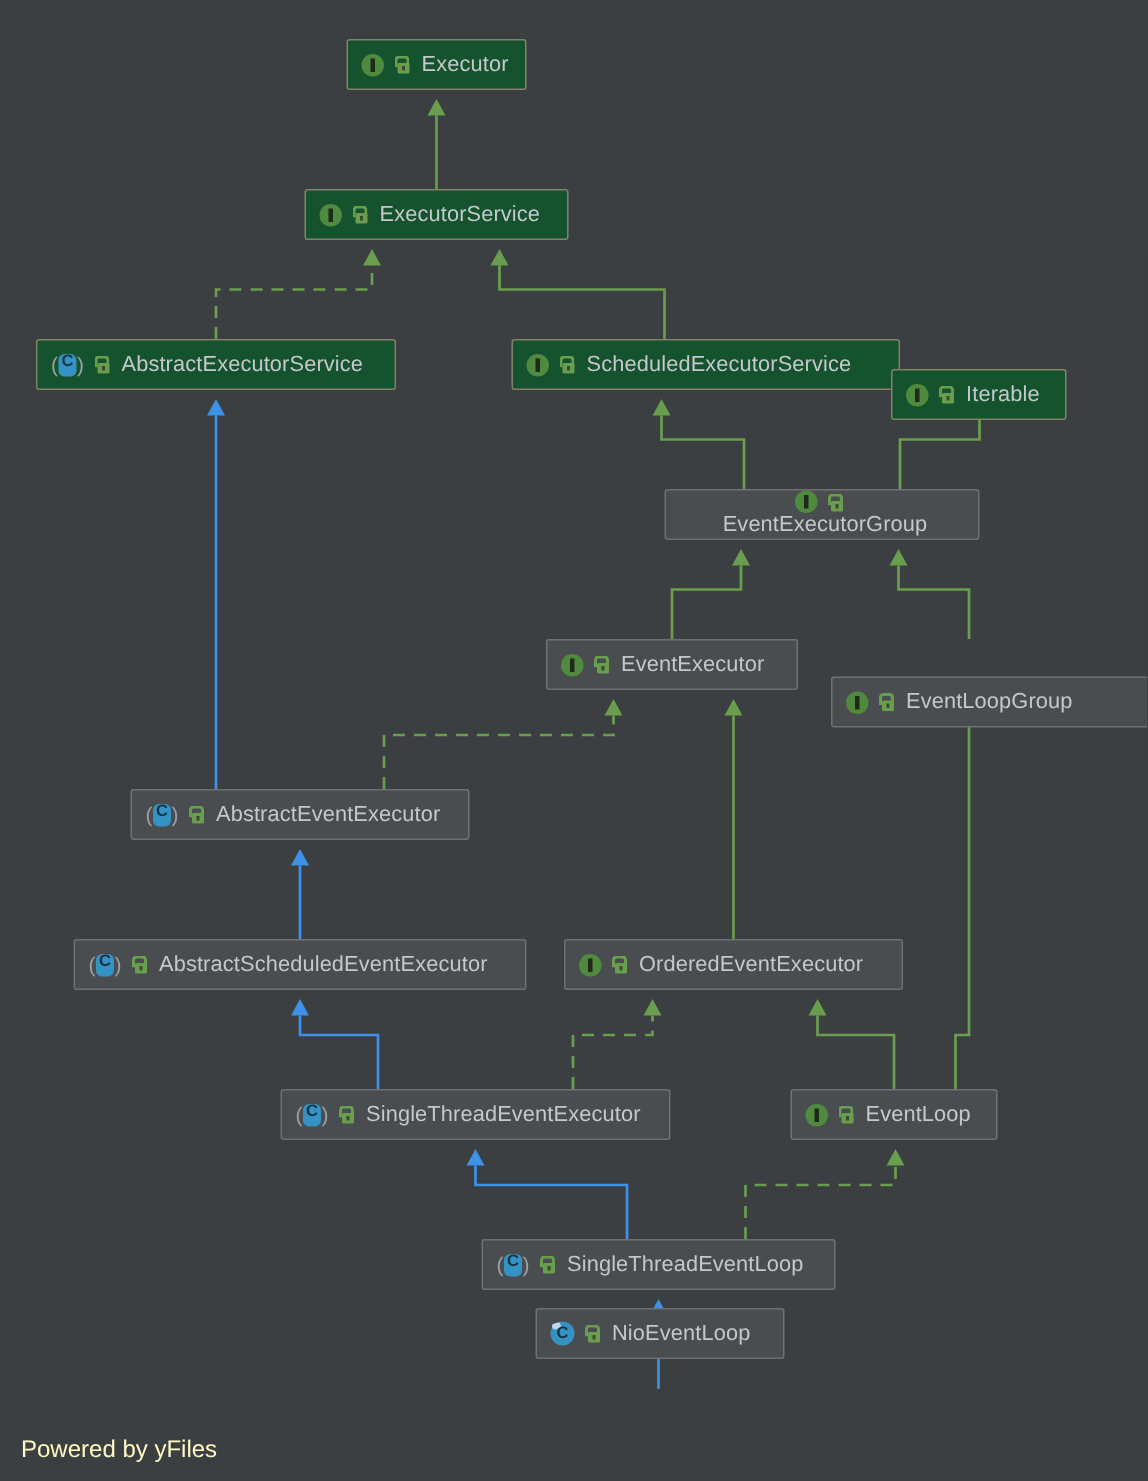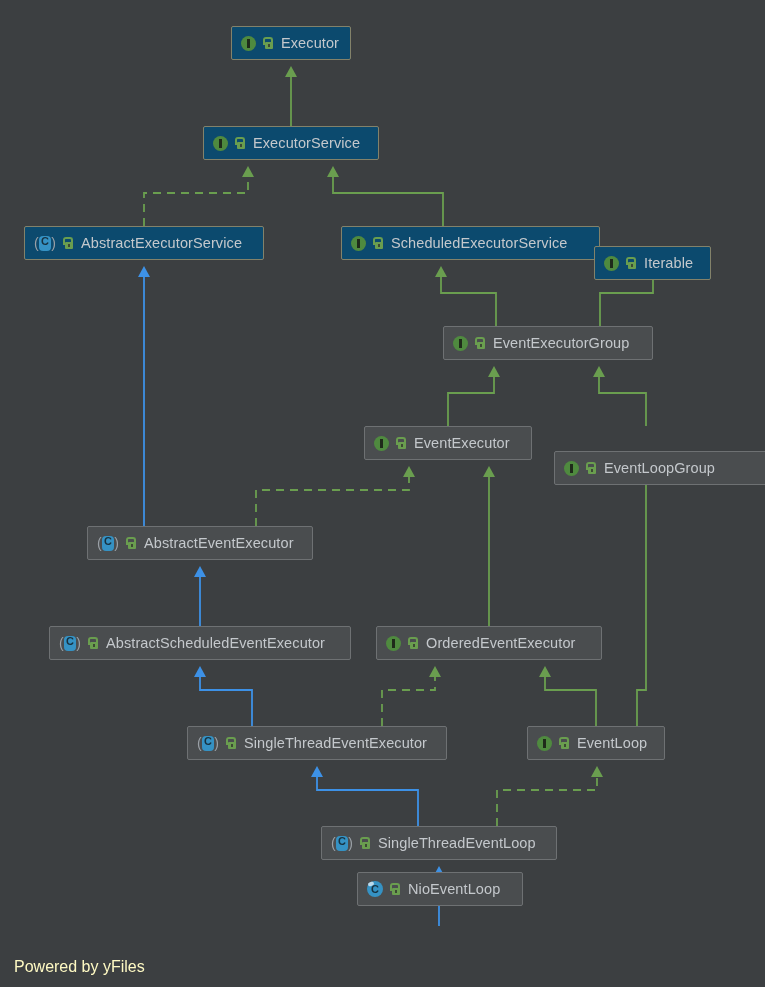--- a/index.html
+++ b/index.html
@@ -27,21 +27,21 @@
     box-sizing: border-box;
     display: flex;
     align-items: center;
     height: 34px;
     padding: 0 12px 0 9px;
     border: 1px solid #6e7173;
     border-radius: 2px;
     white-space: nowrap;
   }
   .node.jdk {
-    background: #0c4a6e;
+    background: #14532d;
     border-color: #83826a;
   }
   .node.netty {
     background: #4a4d4f;
     border-color: #6e7173;
   }
   .node-label {
     font-size: 14.5px;
     color: #c4c8cc;
     letter-spacing: .1px;
@@ -269,21 +269,21 @@
       <div class="node jdk" style="left: 594px; top: 226px; width: 117px; margin-top: 20px;">
         <span class="icon-wrap">
           <span class="ico-interface"></span>
           <span class="ico-lock">
             <span class="shackle"></span>
             <span class="body2"></span>
           </span>
         </span>
         <span class="node-label">Iterable</span>
       </div>
-      <div class="node netty" style="left: 443px; top: 326px; width: 210px;">
+      <div class="node netty" style="left: 443px; top: 326px; width: 210px; flex-direction: column;">
         <span class="icon-wrap">
           <span class="ico-interface"></span>
           <span class="ico-lock">
             <span class="shackle"></span>
             <span class="body2"></span>
           </span>
         </span>
         <span class="node-label">EventExecutorGroup</span>
       </div>
       <div class="node netty" style="left: 364px; top: 426px; width: 168px;">

